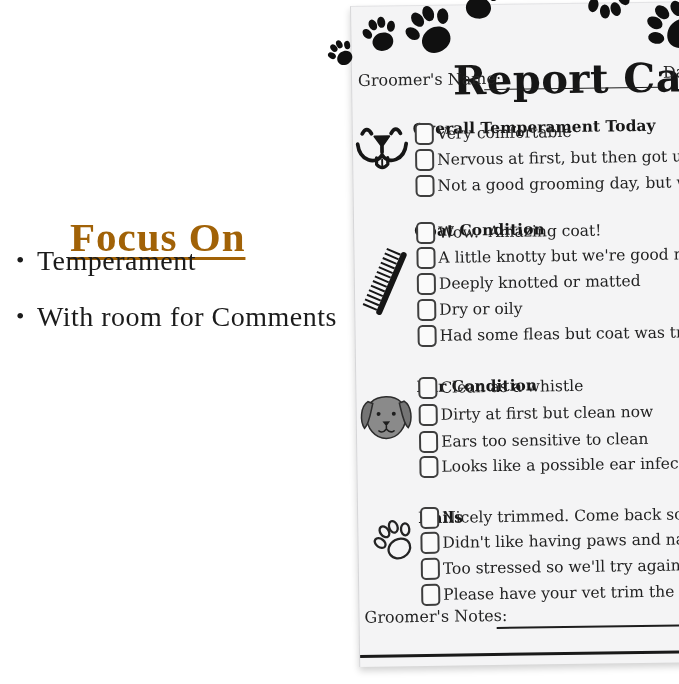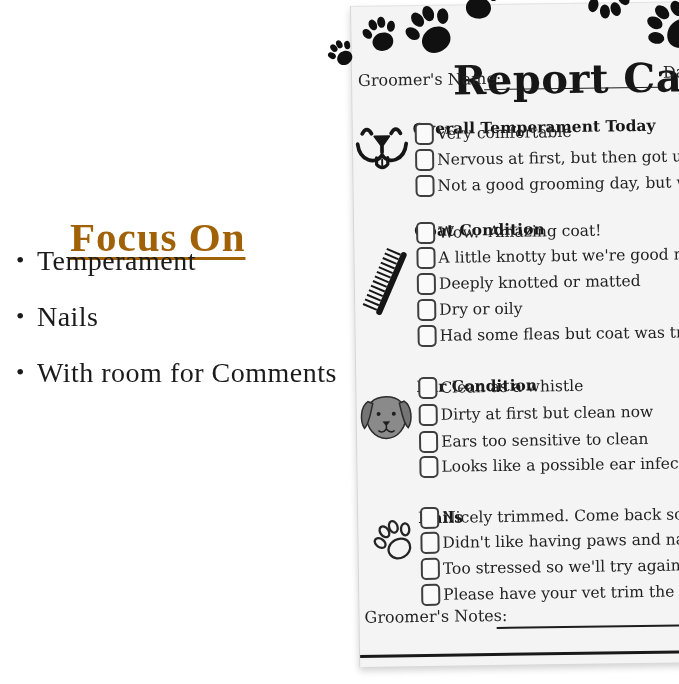--- a/index.html
+++ b/index.html
@@ -86,21 +86,20 @@
         <ellipse cx="82" cy="40" rx="10" ry="14" transform="rotate(25 82 40)"></ellipse>
         <path d="M51 48 C66 48 79 59 77 73 C75 87 63 93 51 93 C39 93 27 87 25 73 C23 59 36 48 51 48 Z"></path>
       </g>
     </defs>
   </svg>
 
   <section class="focus-panel">
     <h2 class="focus-title">Focus On</h2>
     <ul class="focus-list">
       <li><span class="bullet">•</span><span>Temperament</span></li>
-      <li><span class="bullet">•</span><span>Nails</span></li>
       <li><span class="bullet">•</span><span>With room for Comments</span></li>
     </ul>
   </section>
 
   <div class="card">
     <h1 class="card-title">Report Card</h1>
 
     <span class="field-label name-label">Groomer's Name:</span>
     <span class="name-line"></span>
     <span class="field-label date-label">Da</span>

